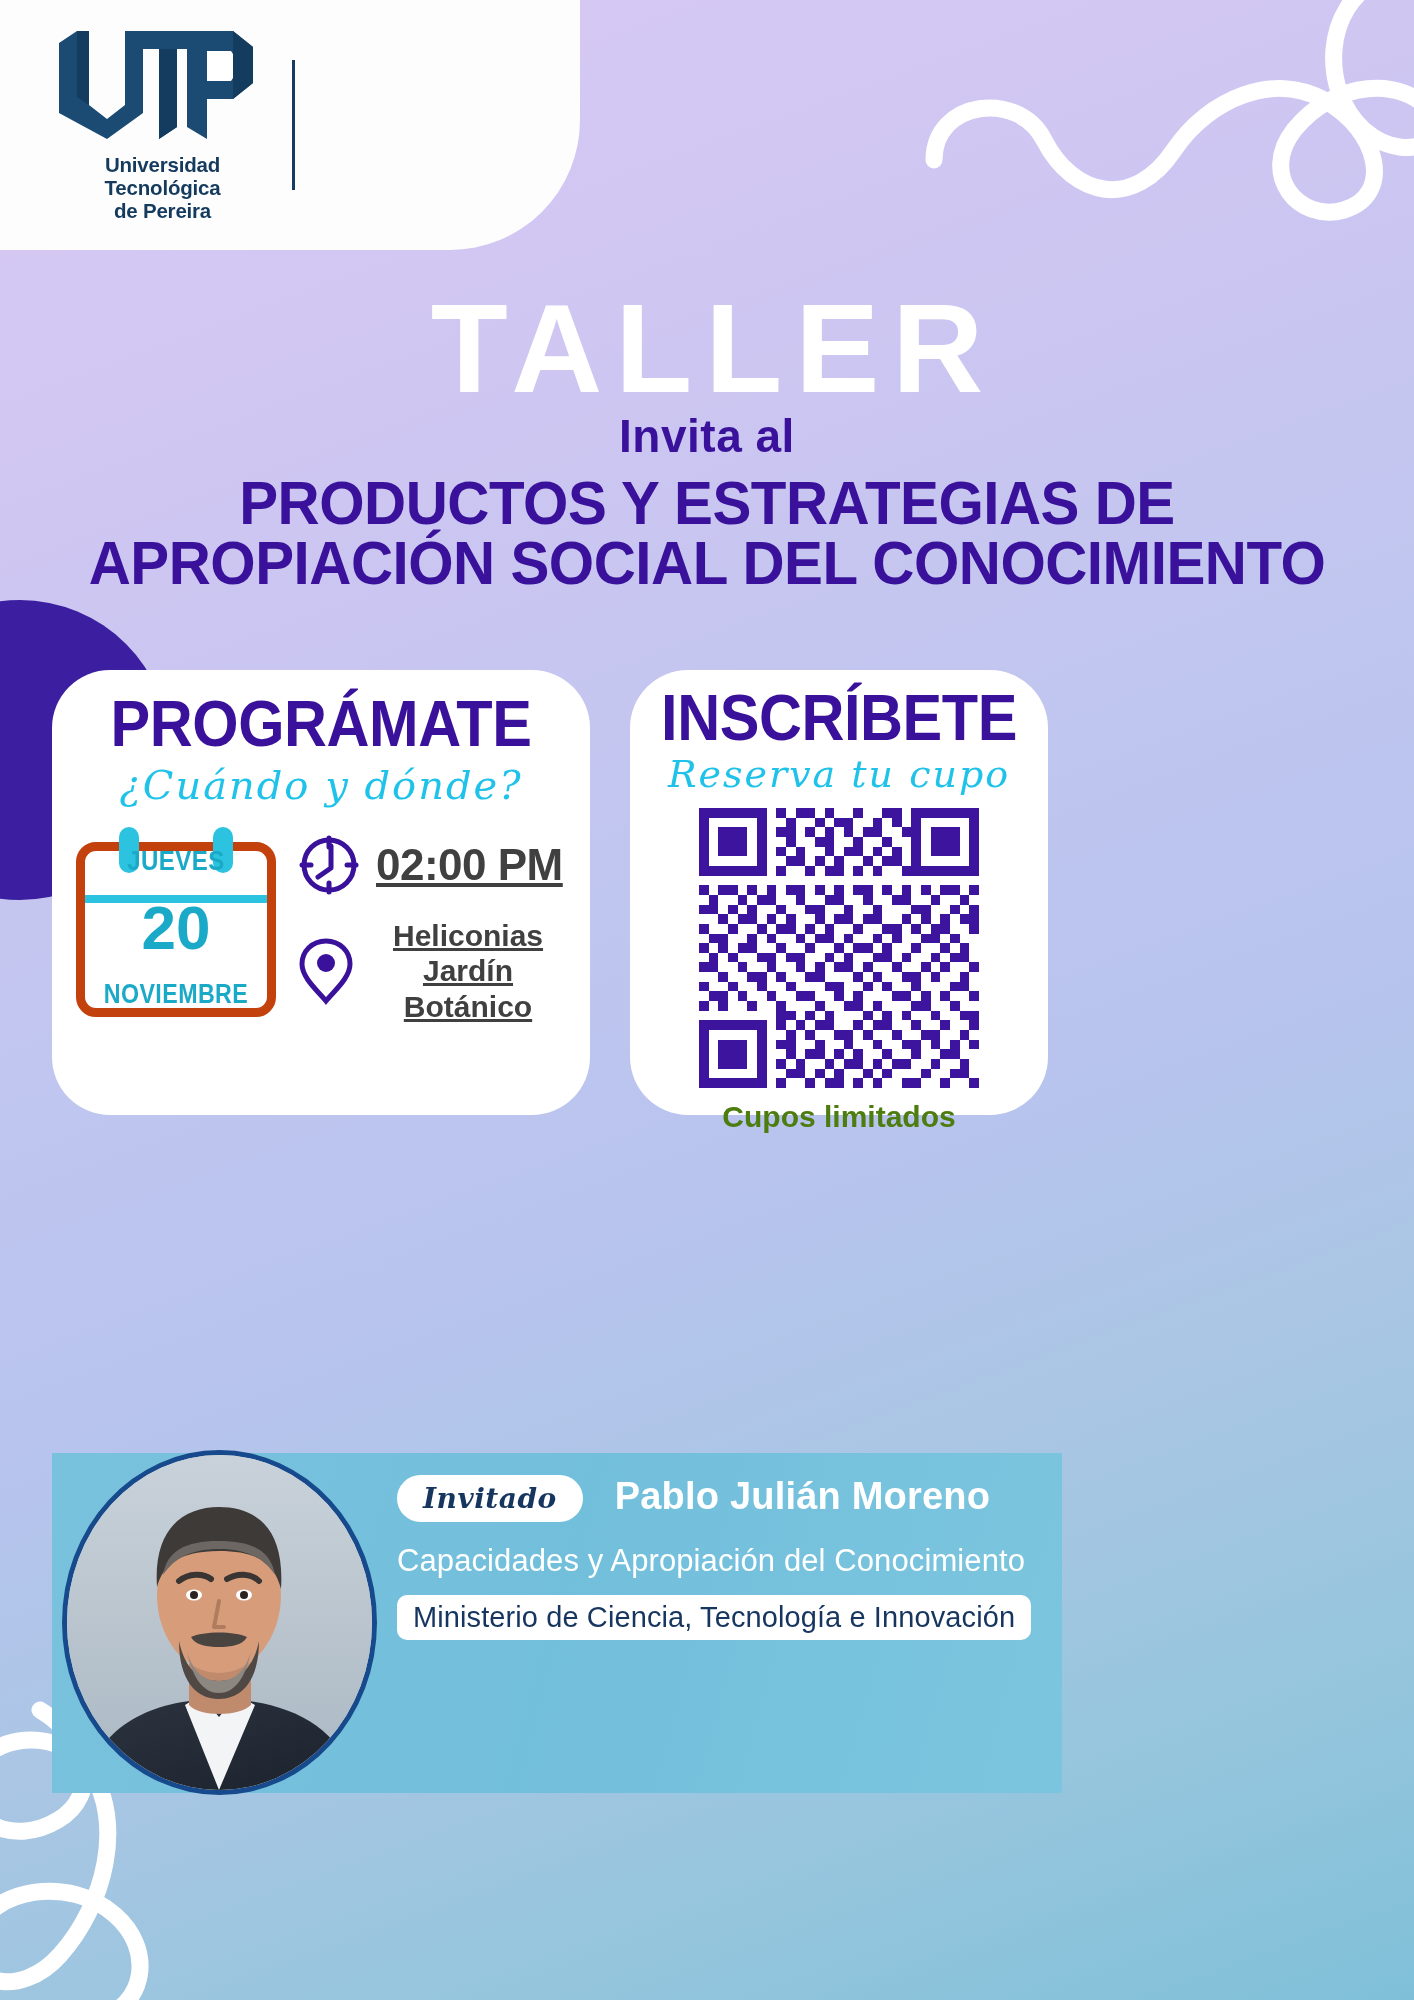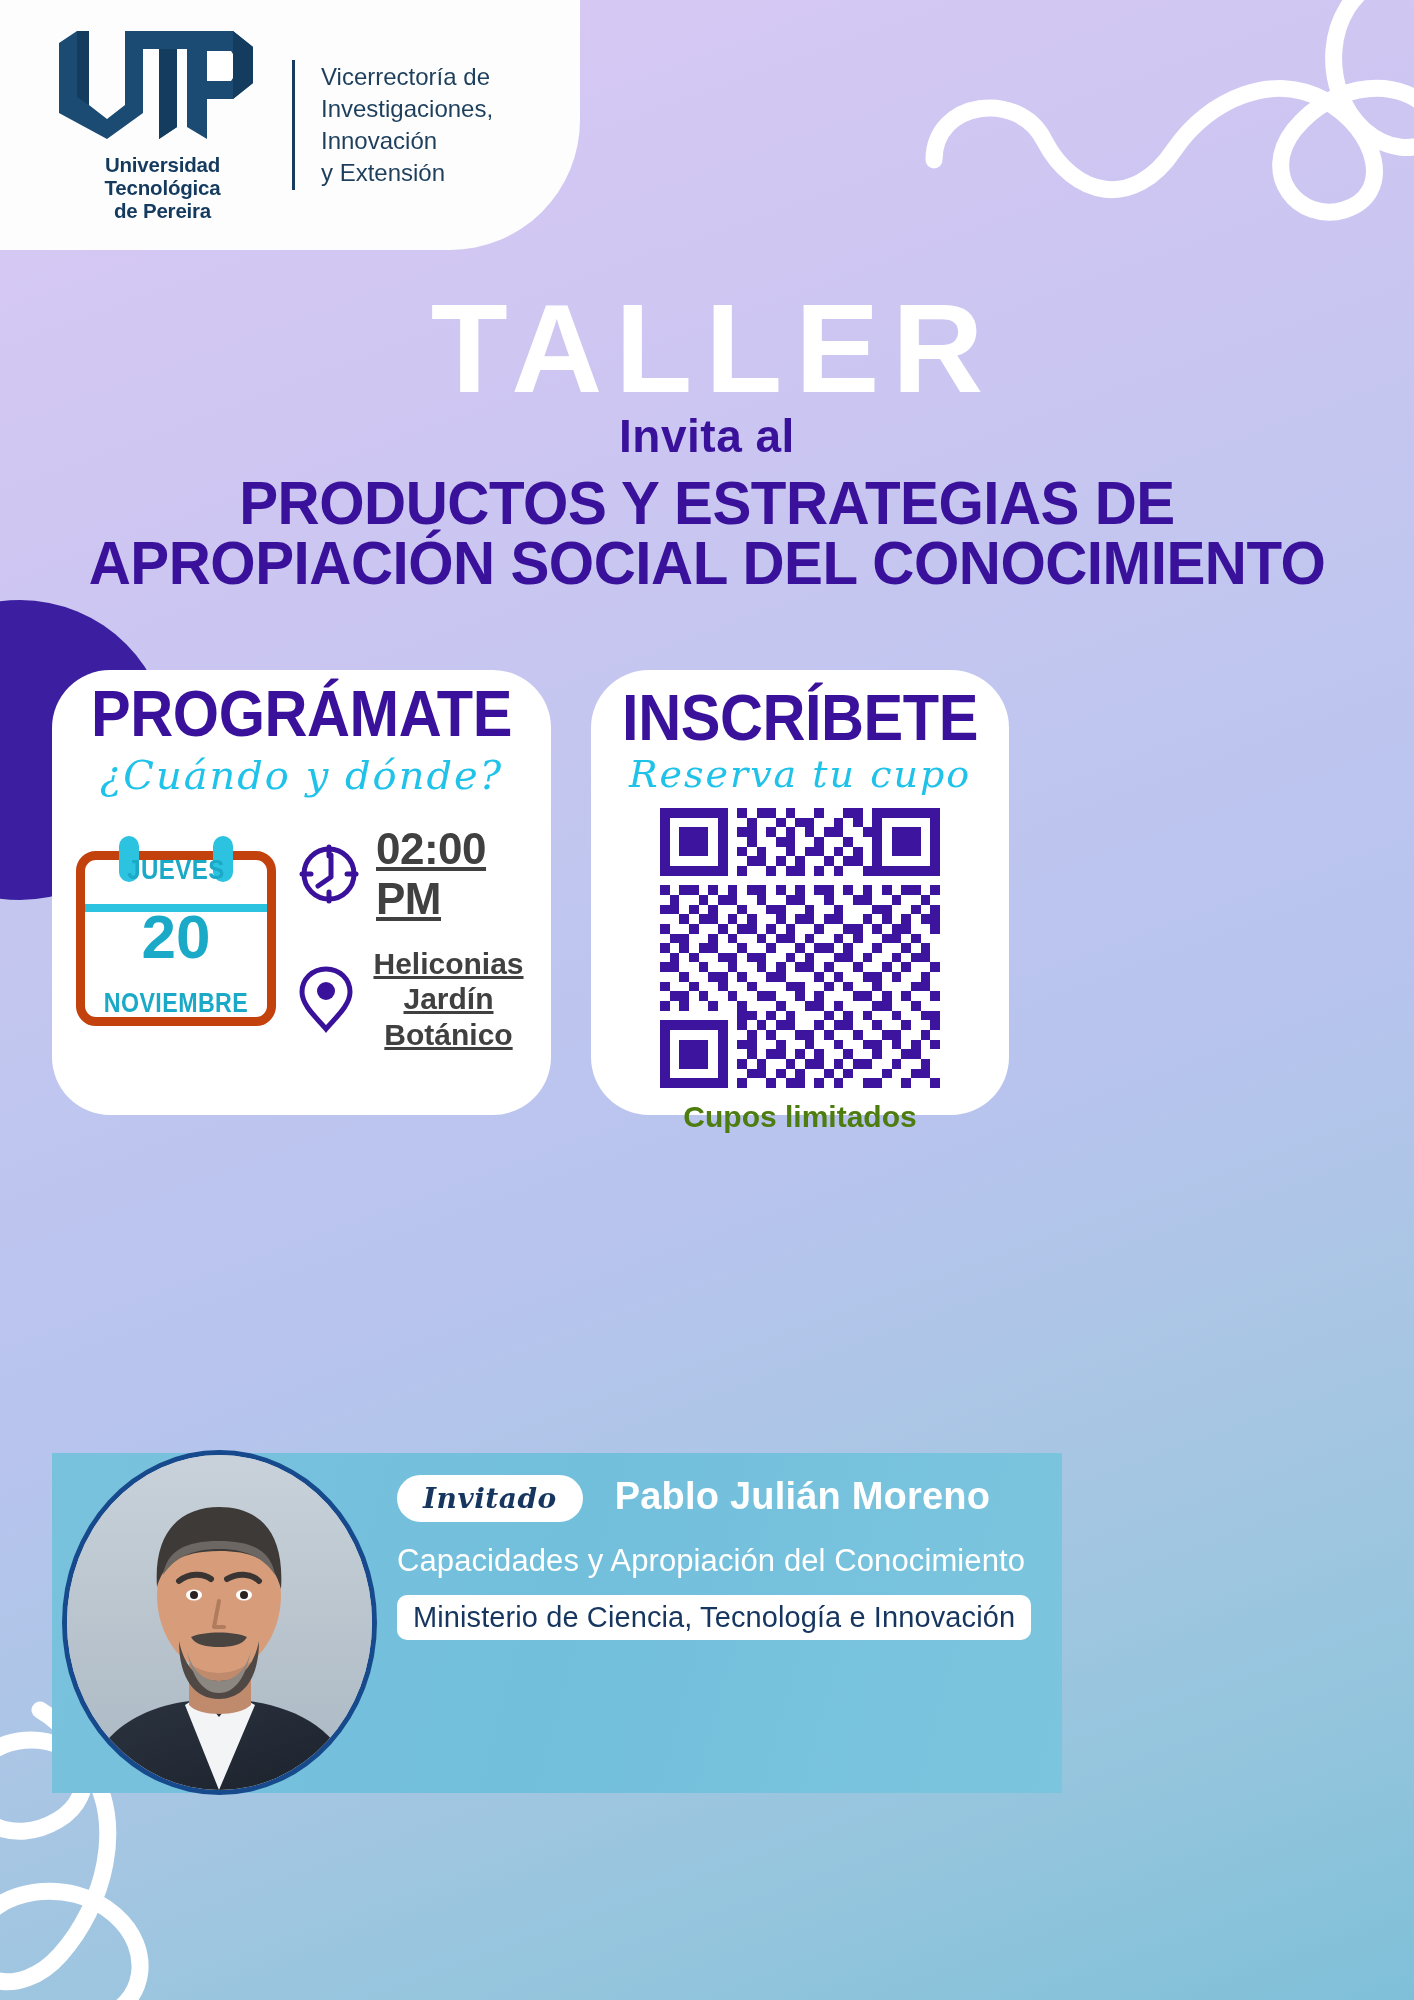--- a/index.html
+++ b/index.html
@@ -74,21 +74,21 @@
   #subt1 { margin-top: 10px; }
 
   
   #cards {
     position: absolute; top: 670px; left: 52px;
     width: 1310px; display: flex; gap: 40px; z-index: 6;
   }
   .card {
     background: #ffffff; border-radius: 58px;
   }
-  #card-programate { width: 499px; height: 445px; padding-top: 12px; }
+  #card-programate { width: 538px; height: 445px; padding-top: 22px; }
   #card-inscribete { width: 418px; height: 445px; padding-top: 16px; text-align: center; }
 
   .card-title {
     color: #3a119a; font-weight: bold; text-align: center;
     line-height: 1; letter-spacing: -.5px;
     transform: scaleX(.93);
   }
   #t-programate { font-size: 64px; }
   #t-inscribete { font-size: 64px; }
   .script {
@@ -216,26 +216,20 @@
           <path d="M152 24 L176 24 L180 30 L180 48 L176 54 L152 54 Z" fill="#ffffff"></path>
           <path d="M178 4 L198 20 L198 56 L178 72 Z" fill="#143c5e"></path>
         </g>
       </svg>
       <div class="utp-name">
         <div>Universidad Tecnológica</div>
         <div>de Pereira</div>
       </div>
     </div>
     <div id="logo-divider"></div>
-    <div id="vice-text">
-      <div>Vicerrectoría de</div>
-      <div>Investigaciones,</div>
-      <div>Innovación</div>
-      <div>y Extensión</div>
-    </div>
   </div>
 
   <div id="headline">
     <div id="taller">TALLER</div>
     <div id="invita">Invita al</div>
     <div class="subt" id="subt1">PRODUCTOS Y ESTRATEGIAS DE</div>
     <div class="subt" id="subt2">APROPIACIÓN SOCIAL DEL CONOCIMIENTO</div>
   </div>
 
   <div id="cards">

